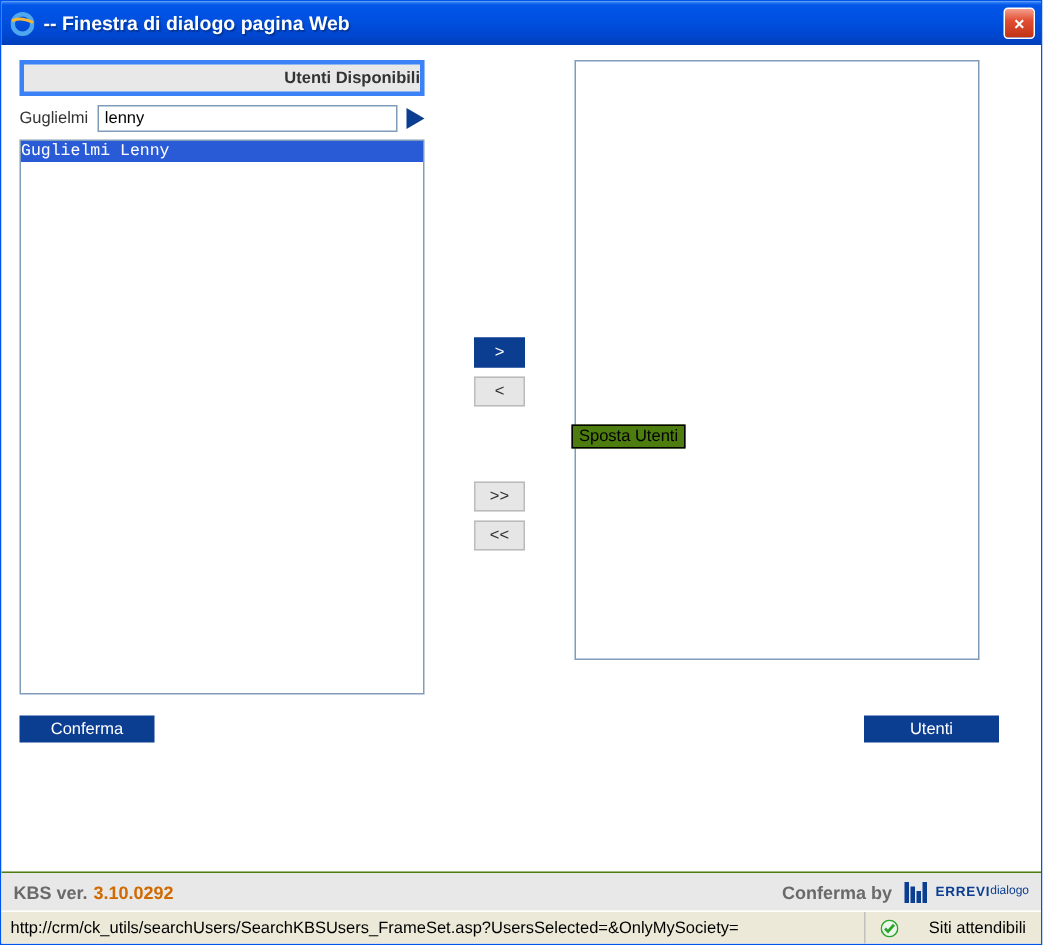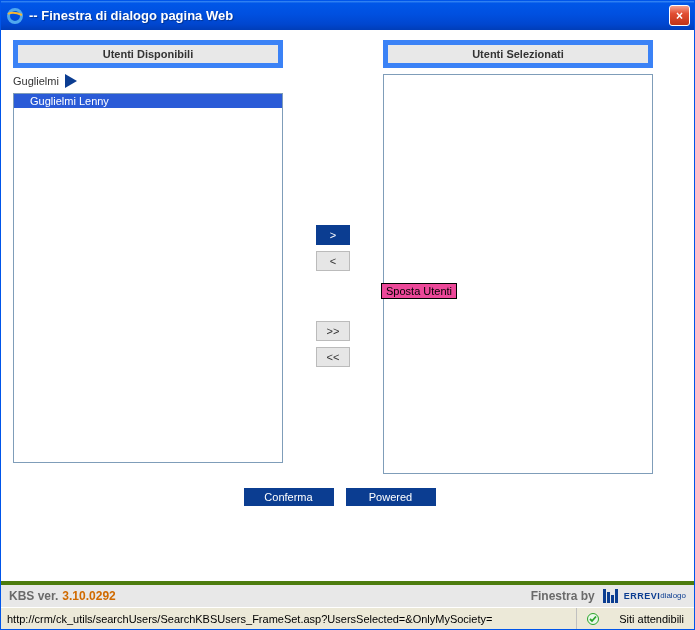--- a/index.html
+++ b/index.html
@@ -58,22 +58,22 @@
     align-items: flex-start;
   }
   .col-left, .col-right {
     display: flex; flex-direction: column;
   }
   .col-left { width: 270px; }
   .col-right { width: 270px; }
   .col-mid { width: 100px; display: flex; flex-direction: column; align-items: center; padding-top: 185px; gap: 6px; }
   .panel-header {
     background: #e8e8e8;
-    border: 5px solid #3b82f6;
-    text-align: center;
+    border: 3px solid #3b82f6;
+    text-align: right;
     font-weight: bold;
     color: #333;
     padding: 3px 0;
     margin-bottom: 6px;
     font-size: 11px;
   }
   .search-row {
     display: flex; align-items: center; gap: 6px; margin-bottom: 5px;
   }
   .search-row label { color: #333; }
@@ -96,70 +96,71 @@
     border: 1px solid #7f9db9;
     background: #fff;
     height: 370px;
     overflow: auto;
   }
   .col-right .listbox {
     height: 400px;
     margin-top: 0;
   }
   .list-item {
-    padding: 1px 16px;
+    padding: 1px 0;
     color: #fff;
     background: #2a5bd7;
     white-space: nowrap;
+    font-family: Liberation Mono, monospace;
   }
   .mid-btn {
     width: 34px; height: 20px;
     border: 1px solid #bbb;
     background: #e6e6e6;
     color: #333;
     font-size: 11px;
     display: flex; align-items: center; justify-content: center;
     cursor: pointer;
     font-family: Tahoma, Arial, sans-serif;
   }
   .mid-btn.primary {
     background: #0b3d91;
     color: #fff;
     border-color: #0b3d91;
   }
   .mid-gap { height: 38px; }
   .tooltip {
     position: absolute;
     left: 380px; top: 253px;
-    background: #ec4899;
+    background: #4d7c0f;
     border: 1px solid #000;
     padding: 1px 4px;
     font-size: 11px;
     color: #000;
     white-space: nowrap;
   }
   .action-row {
-    display: flex; justify-content: center; gap: 12px;
+    display: flex; justify-content: space-between; gap: 12px;
     padding: 14px 16px 0 0;
   }
   .action-btn {
     background: #0b3d91;
     color: #fff;
     border: none;
     padding: 3px 0;
     width: 90px;
     font-family: Tahoma, Arial, sans-serif;
     font-size: 11px;
     cursor: pointer;
     text-align: center;
   }
   .footer {
     margin-top: auto;
     background: #e8e8e8;
-    border-top: 4px solid #4d7c0f;
+    border-top: 1px solid #4d7c0f;
     height: 26px;
     display: flex; align-items: center;
     padding: 0 8px;
     color: #6a6a6a;
     font-weight: bold;
     font-size: 12px;
   }
   .footer .ver { color: #d06a00; margin-left: 4px; }
   .footer .spacer { flex: 1; }
   .footer .powered { color: #6a6a6a; font-weight: bold; margin-right: 8px; }
@@ -220,55 +221,55 @@
   </div>
 
   <div class="client">
     <div class="content">
       <div class="columns">
 
         <div class="col-left">
           <div class="panel-header">Utenti Disponibili</div>
           <div class="search-row">
             <label>Guglielmi</label>
+            <input type="text" value="lenny" style="">
             <div class="go-btn"></div>
           </div>
           <div class="listbox">
             <div class="list-item">Guglielmi Lenny</div>
           </div>
         </div>
 
         <div class="col-mid">
           <div class="mid-btn primary">&gt;</div>
           <div class="mid-btn">&lt;</div>
           <div class="mid-gap"></div>
           <div class="mid-btn">&gt;&gt;</div>
           <div class="mid-btn">&lt;&lt;</div>
         </div>
 
         <div class="col-right">
-          <div class="panel-header">Utenti Selezionati</div>
           <div class="listbox"></div>
         </div>
 
       </div>
 
       <div class="action-row">
         <button class="action-btn">Conferma</button>
-        <button class="action-btn">Powered</button>
+        <button class="action-btn">Utenti</button>
       </div>
     </div>
 
     <div class="tooltip">Sposta Utenti</div>
 
     <div class="footer">
       <span>KBS ver.</span>
       <span class="ver">3.10.0292</span>
       <span class="spacer"></span>
-      <span class="powered">Finestra by</span>
+      <span class="powered">Conferma by</span>
       <span class="logo">
         <span class="logo-lines">
           <span></span>
             <span></span>
             <span></span>
             <span></span>
         </span>
         <span style="display:flex;flex-direction:row;line-height:1;">
           <span style="font-size:9px;letter-spacing:0.5px;">ERREVI</span>
           <span style="font-size:8px;font-weight:normal;">dialogo</span>

